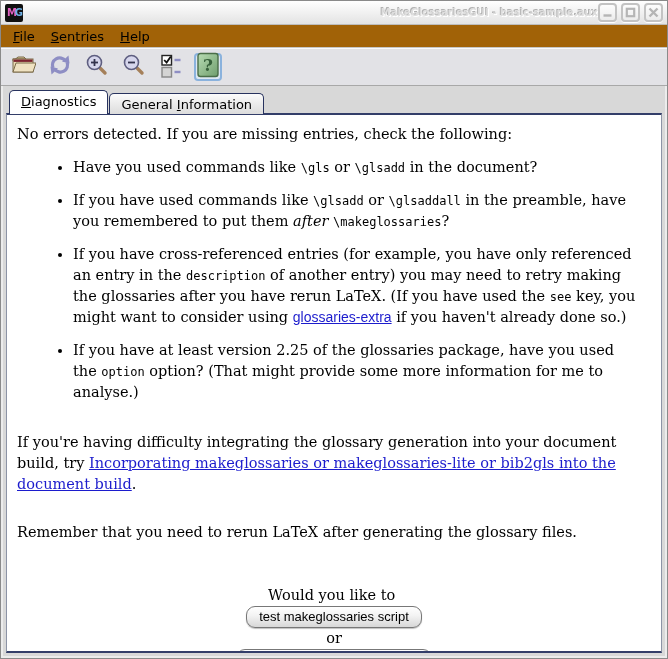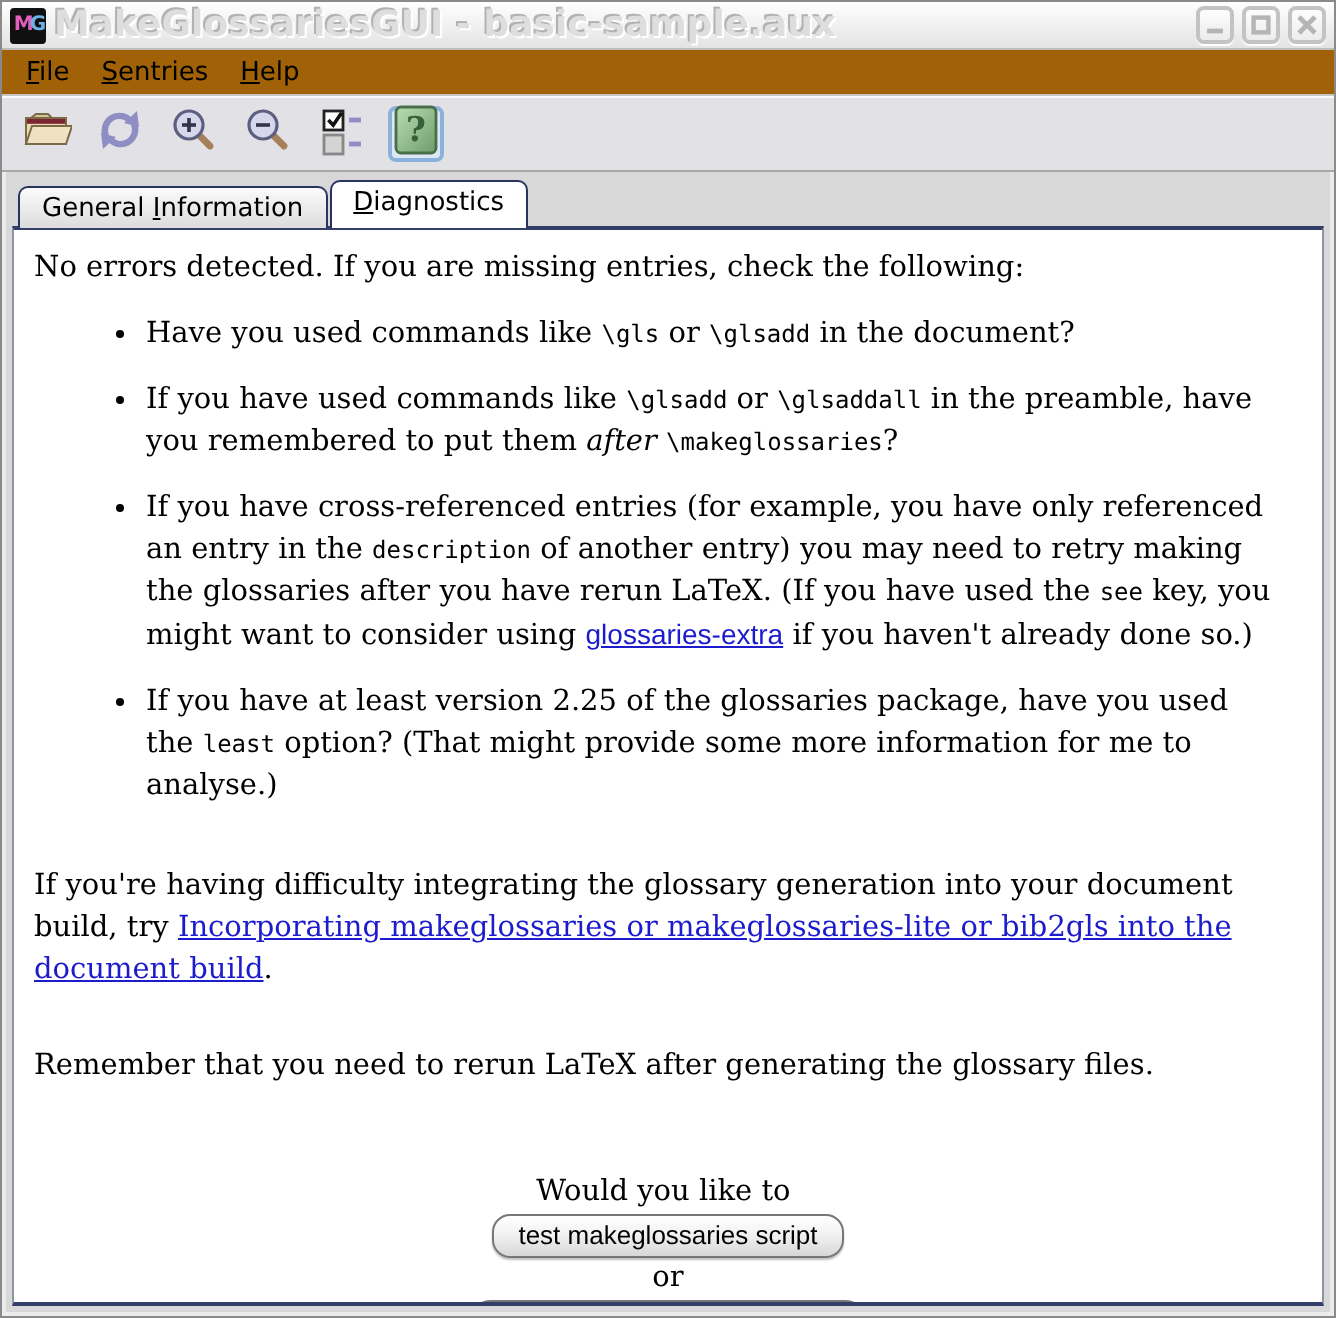--- a/index.html
+++ b/index.html
@@ -25,22 +25,22 @@
   }
   .app-icon {
     width:18px; height:18px; background:#101010; border-radius:2px;
     display:flex; align-items:center; justify-content:center;
     font-size:10px; font-weight:bold; letter-spacing:-2px;
     flex:0 0 18px; margin-right:4px;
   }
   .app-icon .m { color:#e060c0; }
   .app-icon .g { color:#6fb2e8; }
   .title-text {
-    flex:1; text-align:left;
-    font-size:18px; font-weight:bold;
+    flex:1; text-align:right;
+    font-size:10px; font-weight:bold;
     color:#dedede;
     text-shadow:-1px -1px 0 #b2b2b2, 1px 1px 0 #ffffff;
     white-space:nowrap; overflow:hidden;
   }
   .win-controls { display:flex; gap:4px; }
   .win-btn {
     width:19px; height:19px; border:2px solid #c3c3c3; border-radius:4px;
     background:linear-gradient(#fdfdfd,#ececec);
     box-shadow:0 1px 0 #ffffff;
     display:flex; align-items:center; justify-content:center;
@@ -232,32 +232,32 @@
             </linearGradient>
           </defs>
           <rect x="2" y="1.5" width="20" height="23" rx="2.5" fill="url(#hg)" stroke="#4a6e48" stroke-width="1.4"></rect>
           <text x="12" y="18.5" text-anchor="middle" font-family="DejaVu Serif, serif" font-size="17" font-weight="bold" fill="#37603a">?</text>
         </svg>
       </span>
     </div>
   </div>
 
   <div class="tabbar">
+    <div class="tab selected"><span class="u">D</span><span>iagnostics</span></div>
     <div class="tab unselected"><span>General </span><span class="u">I</span><span>nformation</span></div>
-    <div class="tab selected"><span class="u">D</span><span>iagnostics</span></div>
   </div>
 
   <div class="content">
     <div><span>No errors detected. If you are missing entries, check the following:</span></div>
 
     <ul class="diag-list">
       <li><span>Have you used commands like </span><span class="code">\gls</span><span> or </span><span class="code">\glsadd</span><span> in the document?</span></li>
       <li><span>If you have used commands like </span><span class="code">\glsadd</span><span> or </span><span class="code">\glsaddall</span><span> in the preamble, have you remembered to put them </span><span class="i">after</span><span> </span><span class="code">\makeglossaries</span><span>?</span></li>
       <li><span>If you have cross-referenced entries (for example, you have only referenced an entry in the </span><span class="code">description</span><span> of another entry) you may need to retry making the glossaries after you have rerun LaTeX. (If you have used the </span><span class="code">see</span><span> key, you might want to consider using </span><a class="lnk code">glossaries-extra</a><span> if you haven't already done so.)</span></li>
-      <li><span>If you have at least version 2.25 of the glossaries package, have you used the </span><span class="code">least</span><span> option? (That might provide some more information for me to analyse.)</span></li>
+      <li><span>If you have at least version 2.25 of the glossaries package, have you used the </span><span class="code">option</span><span> option? (That might provide some more information for me to analyse.)</span></li>
     </ul>
 
     <div class="para1"><span>If you're having difficulty integrating the glossary generation into your document build, try </span><a class="lnk">Incorporating makeglossaries or makeglossaries-lite or bib2gls into the document build</a><span>.</span></div>
 
     <div class="para2"><span>Remember that you need to rerun LaTeX after generating the glossary files.</span></div>
 
     <div class="question">
       <span class="qtext">Would you like to </span>
       <button class="push-btn">test makeglossaries script</button>
       <span class="qtext"> or </span>

